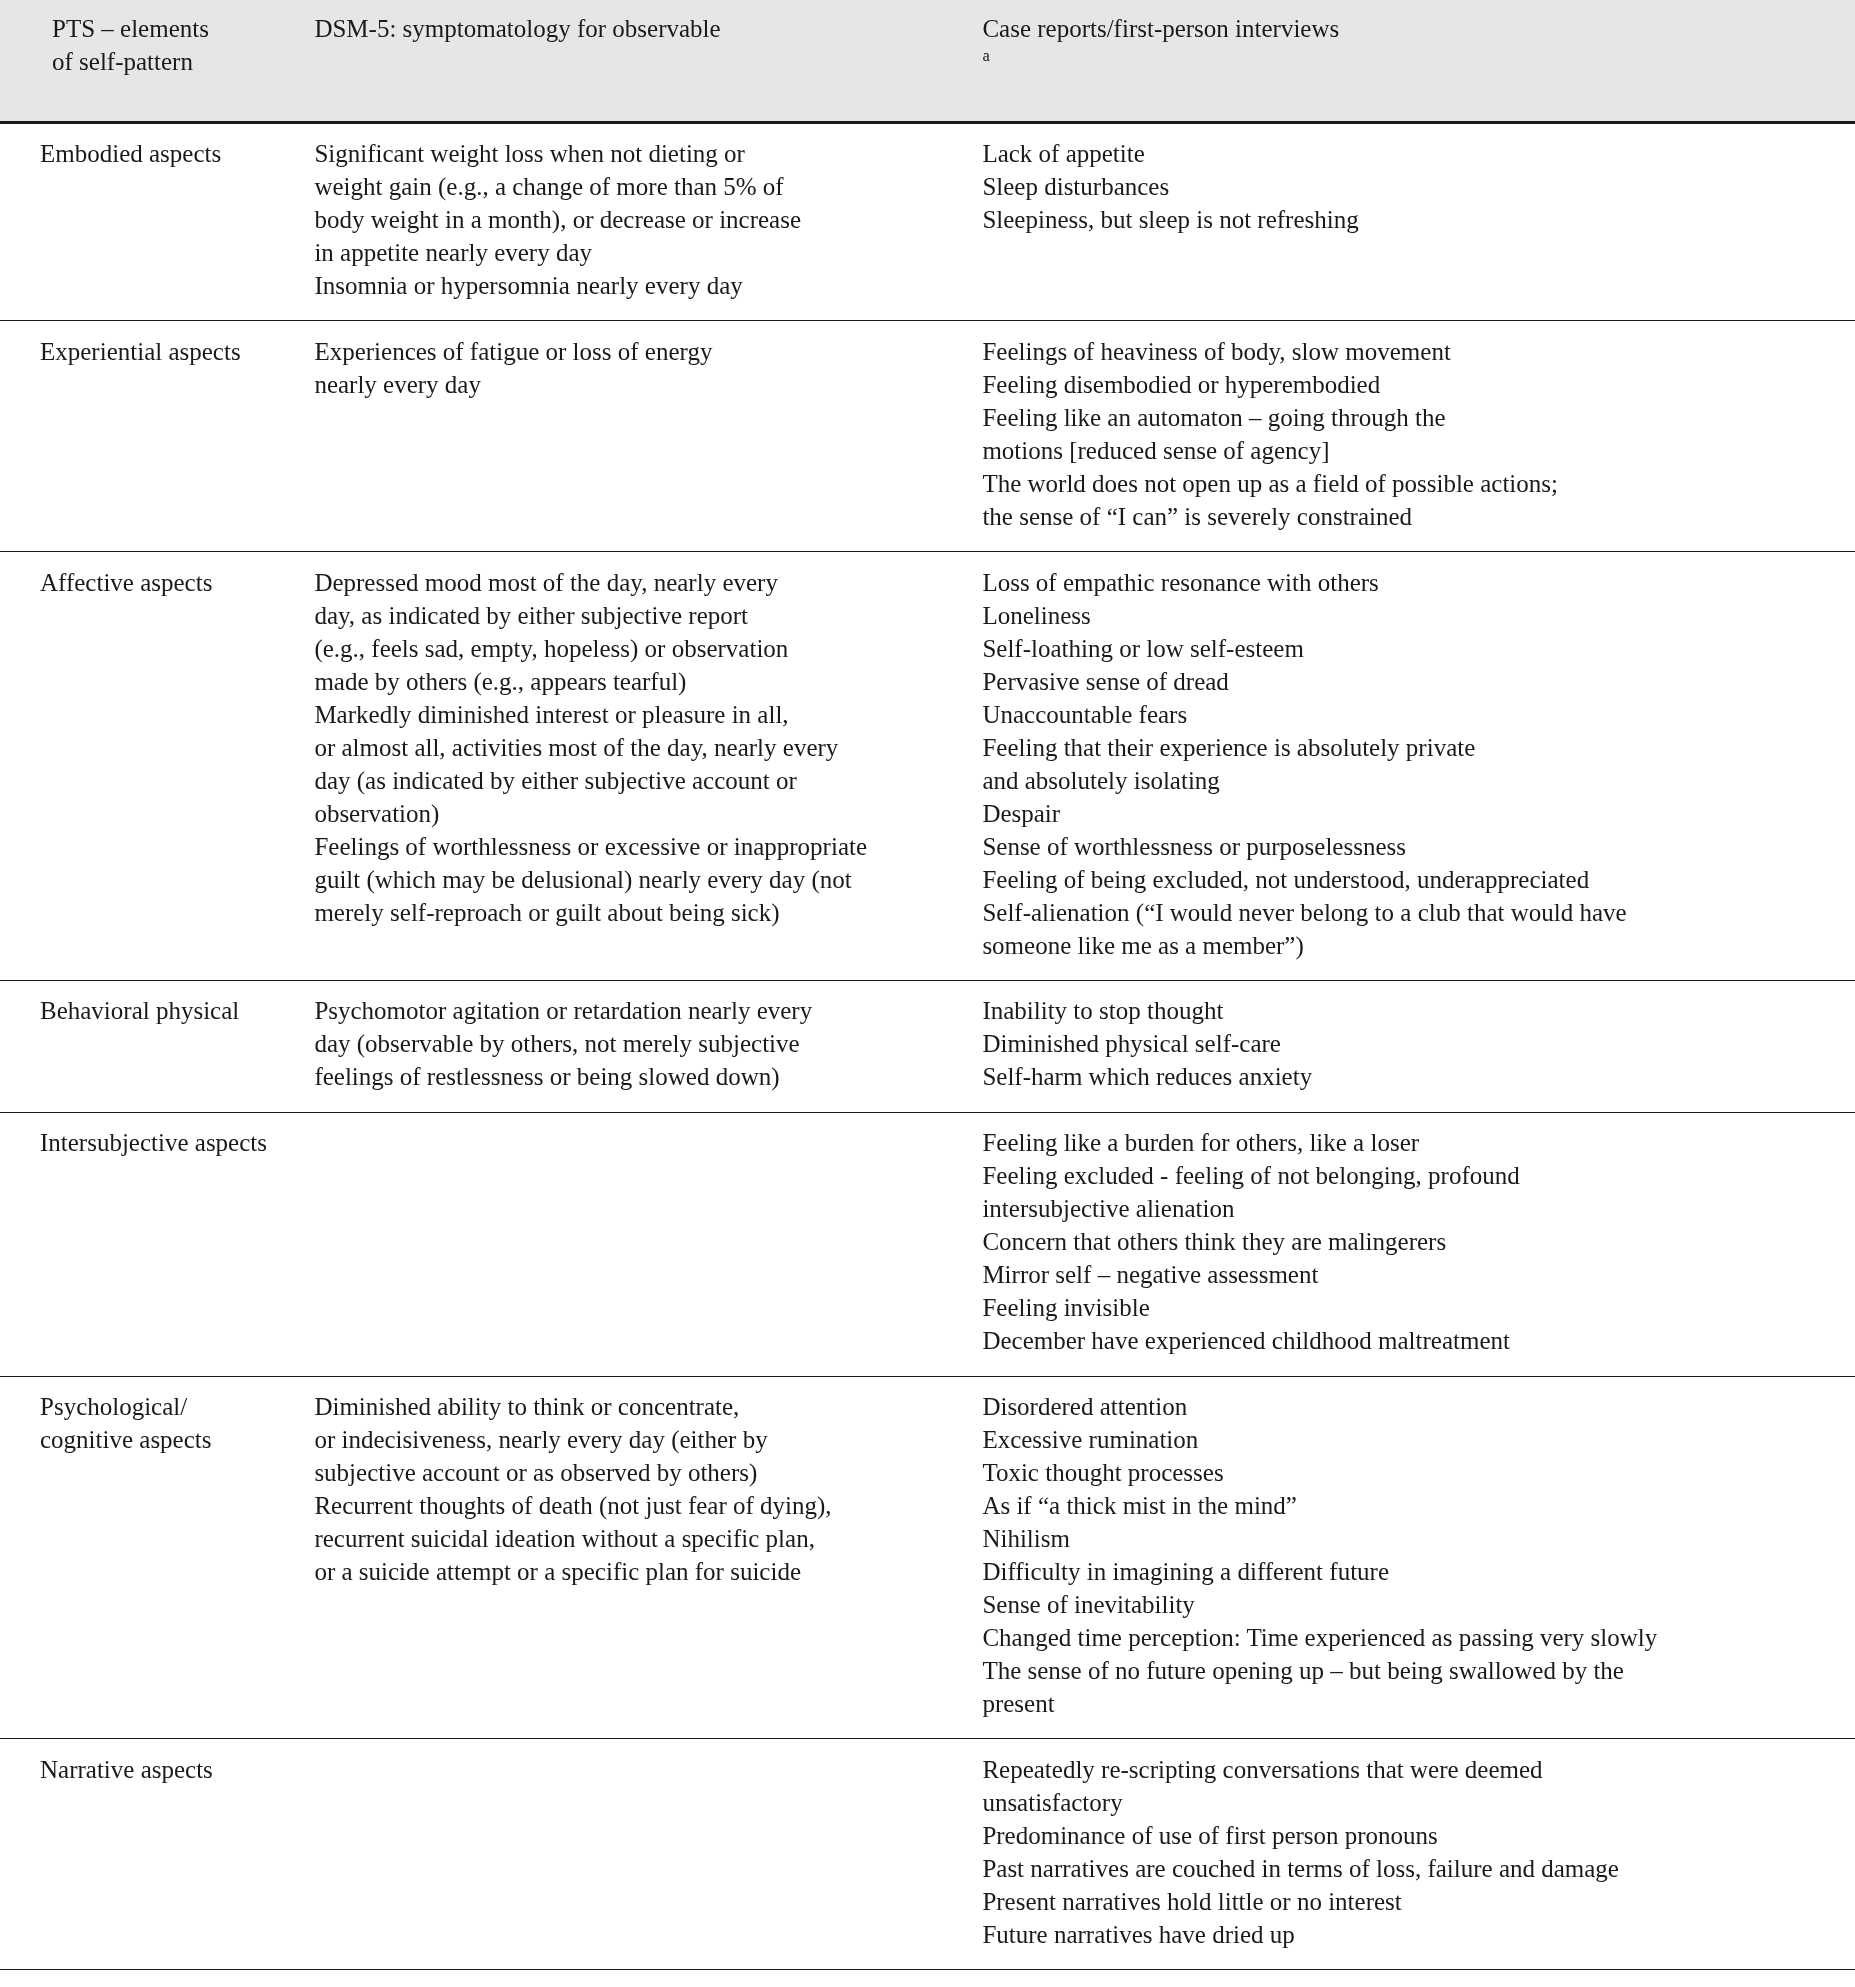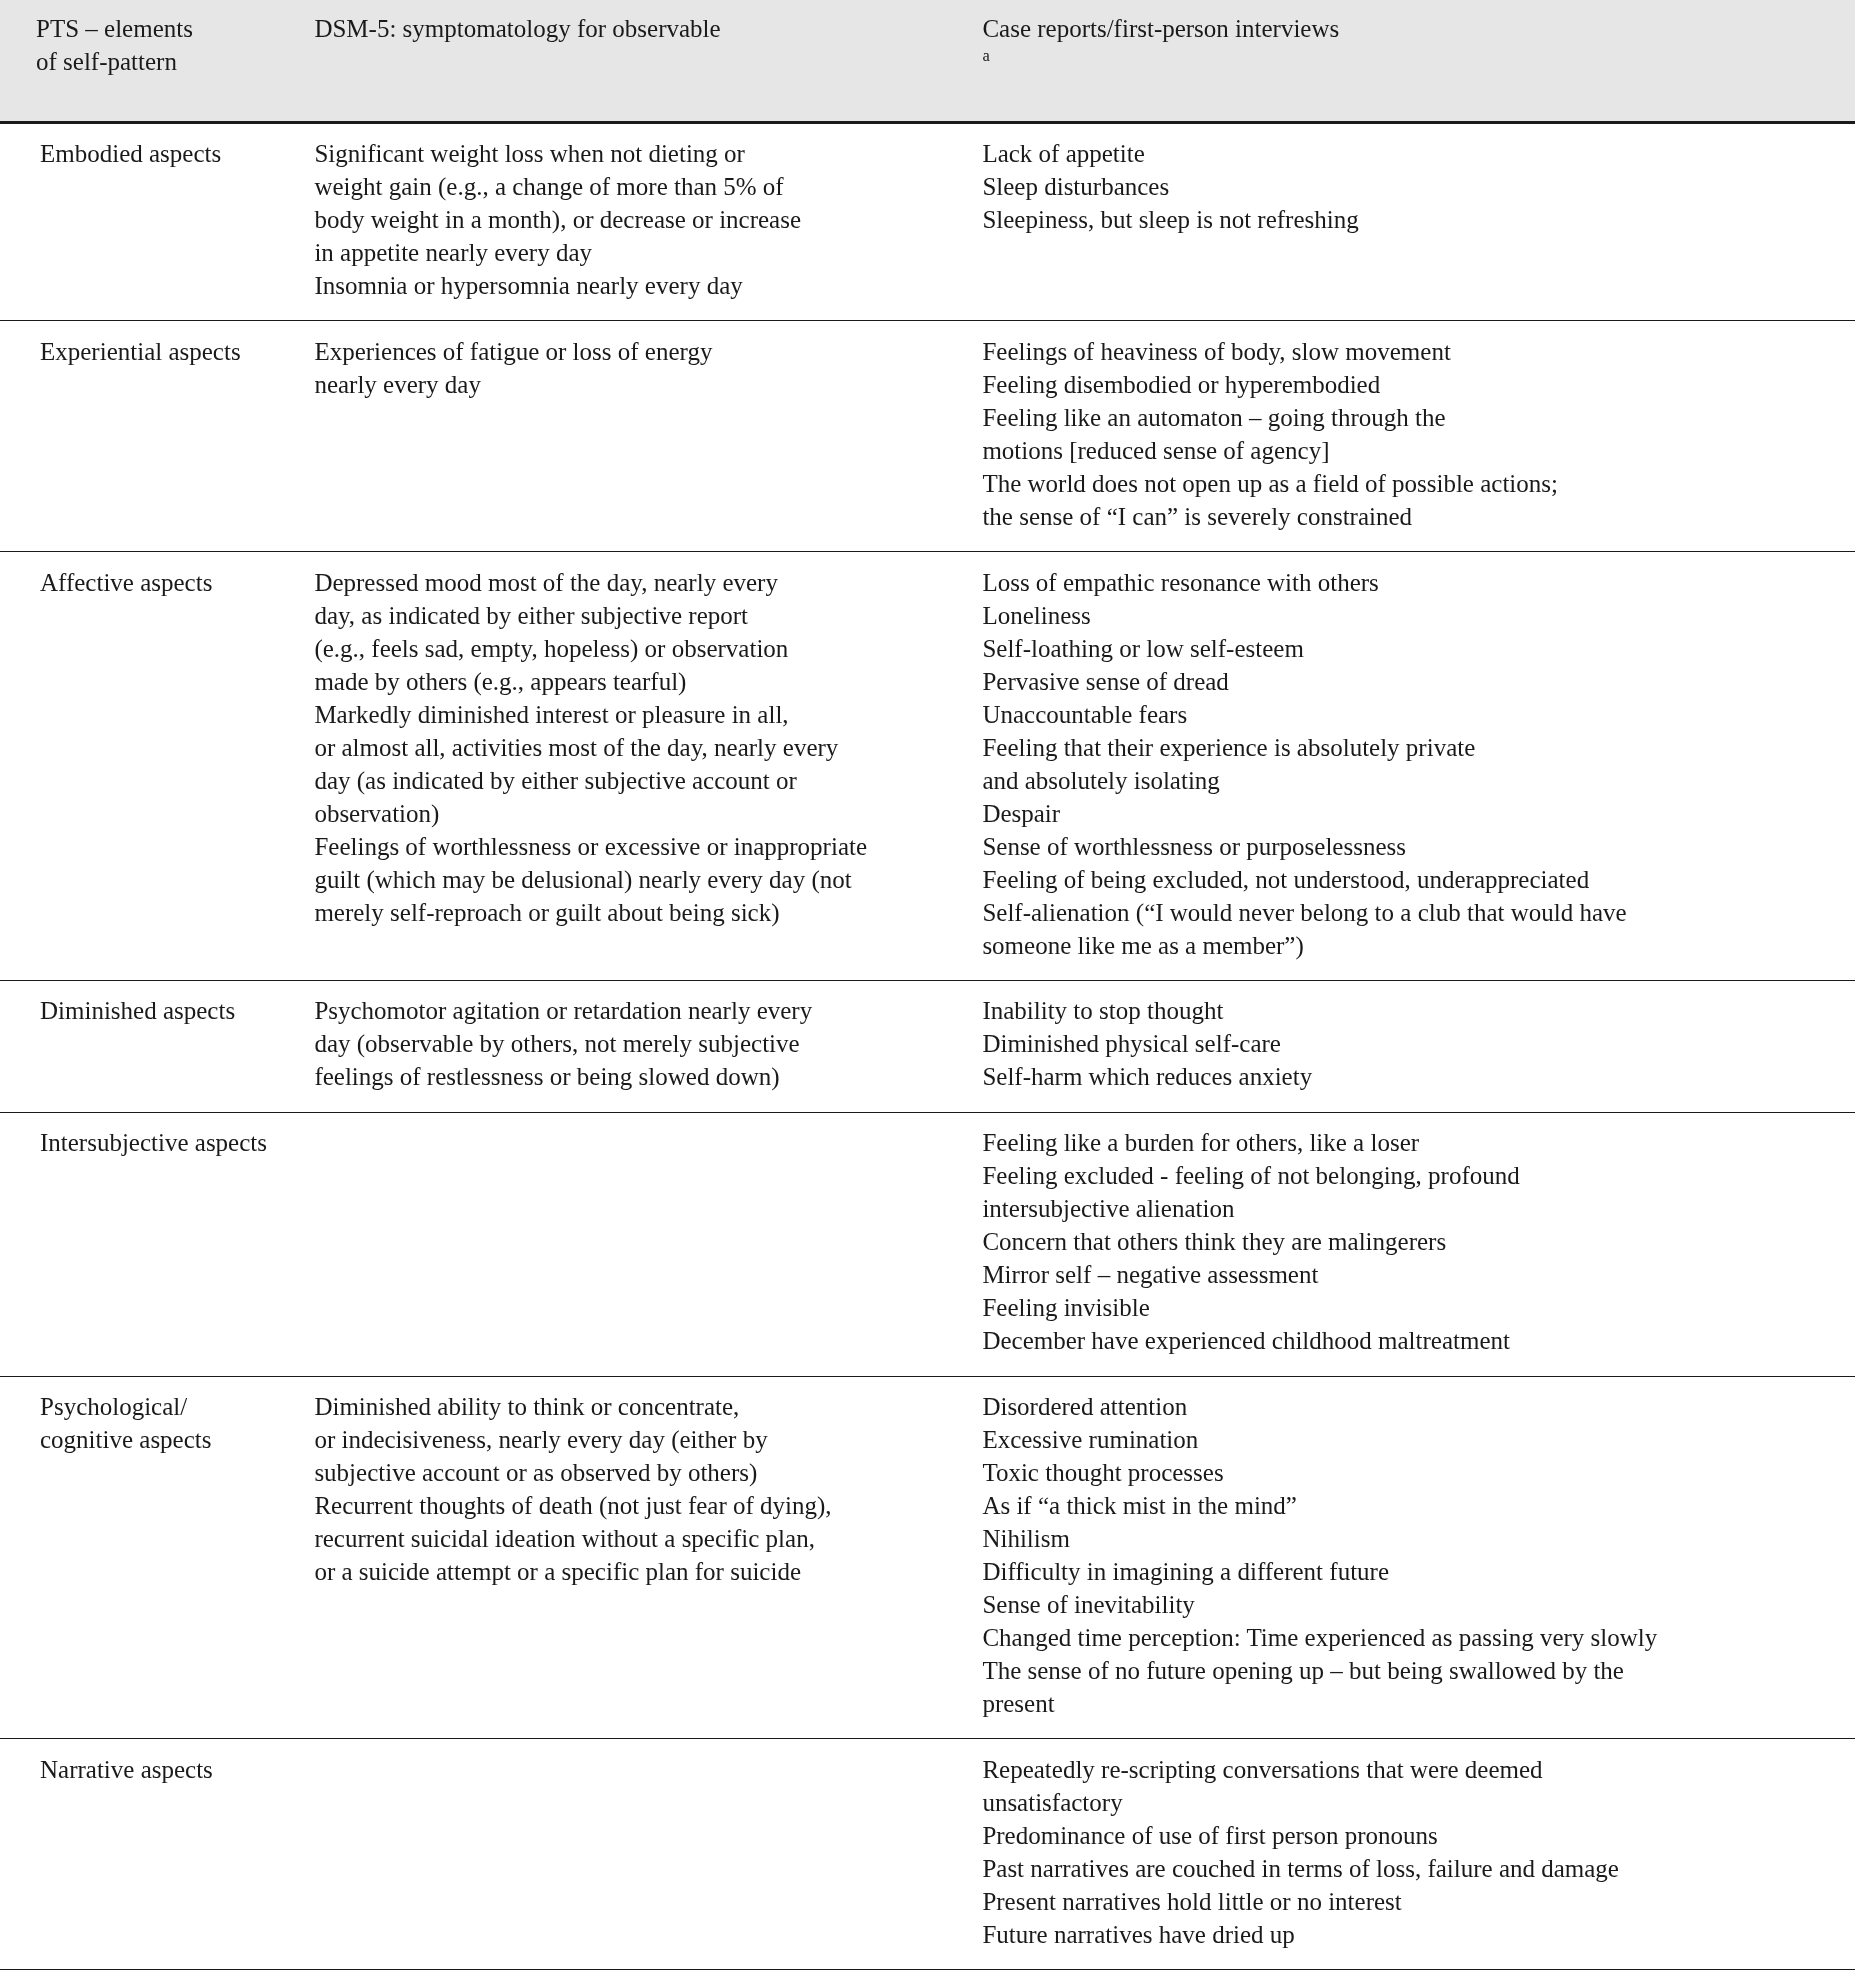--- a/index.html
+++ b/index.html
@@ -33,21 +33,21 @@
     background: #e6e6e6;
   }
   thead th {
     text-align: left;
     font-weight: normal;
     vertical-align: top;
     padding: 11.7px 18.4px 43px 18.4px;
     border-bottom: 3.3px solid #1a1a1a;
     background: #e6e6e6;
   }
-  thead th.first { padding-left: 36px; }
+  thead th.first { padding-left: 52px; }
   thead th .hdr-line { display: block; white-space: pre-line; }
   sup.fn {
     font-size: 0.66em;
     vertical-align: super;
     line-height: 0;
   }
 
   tbody td {
     vertical-align: top;
     padding: 13.4px 18.4px 18.4px 18.4px;
@@ -148,21 +148,21 @@
 and absolutely isolating
 Despair
 Sense of worthlessness or purposelessness
 Feeling of being excluded, not understood, underappreciated
 Self-alienation (“I would never belong to a club that would have
 someone like me as a member”)</span>
           </td>
       </tr>
       <tr>
         <td class="col-label">
-            <span class="cell-lines">Diminished aspects</span>
+            <span class="cell-lines">Behavioral physical</span>
           </td>
         <td>
             <span class="cell-lines">Psychomotor agitation or retardation nearly every
 day (observable by others, not merely subjective
 feelings of restlessness or being slowed down)</span>
           </td>
         <td>
             <span class="cell-lines">Inability to stop thought
 Diminished physical self-care
 Self-harm which reduces anxiety</span>

